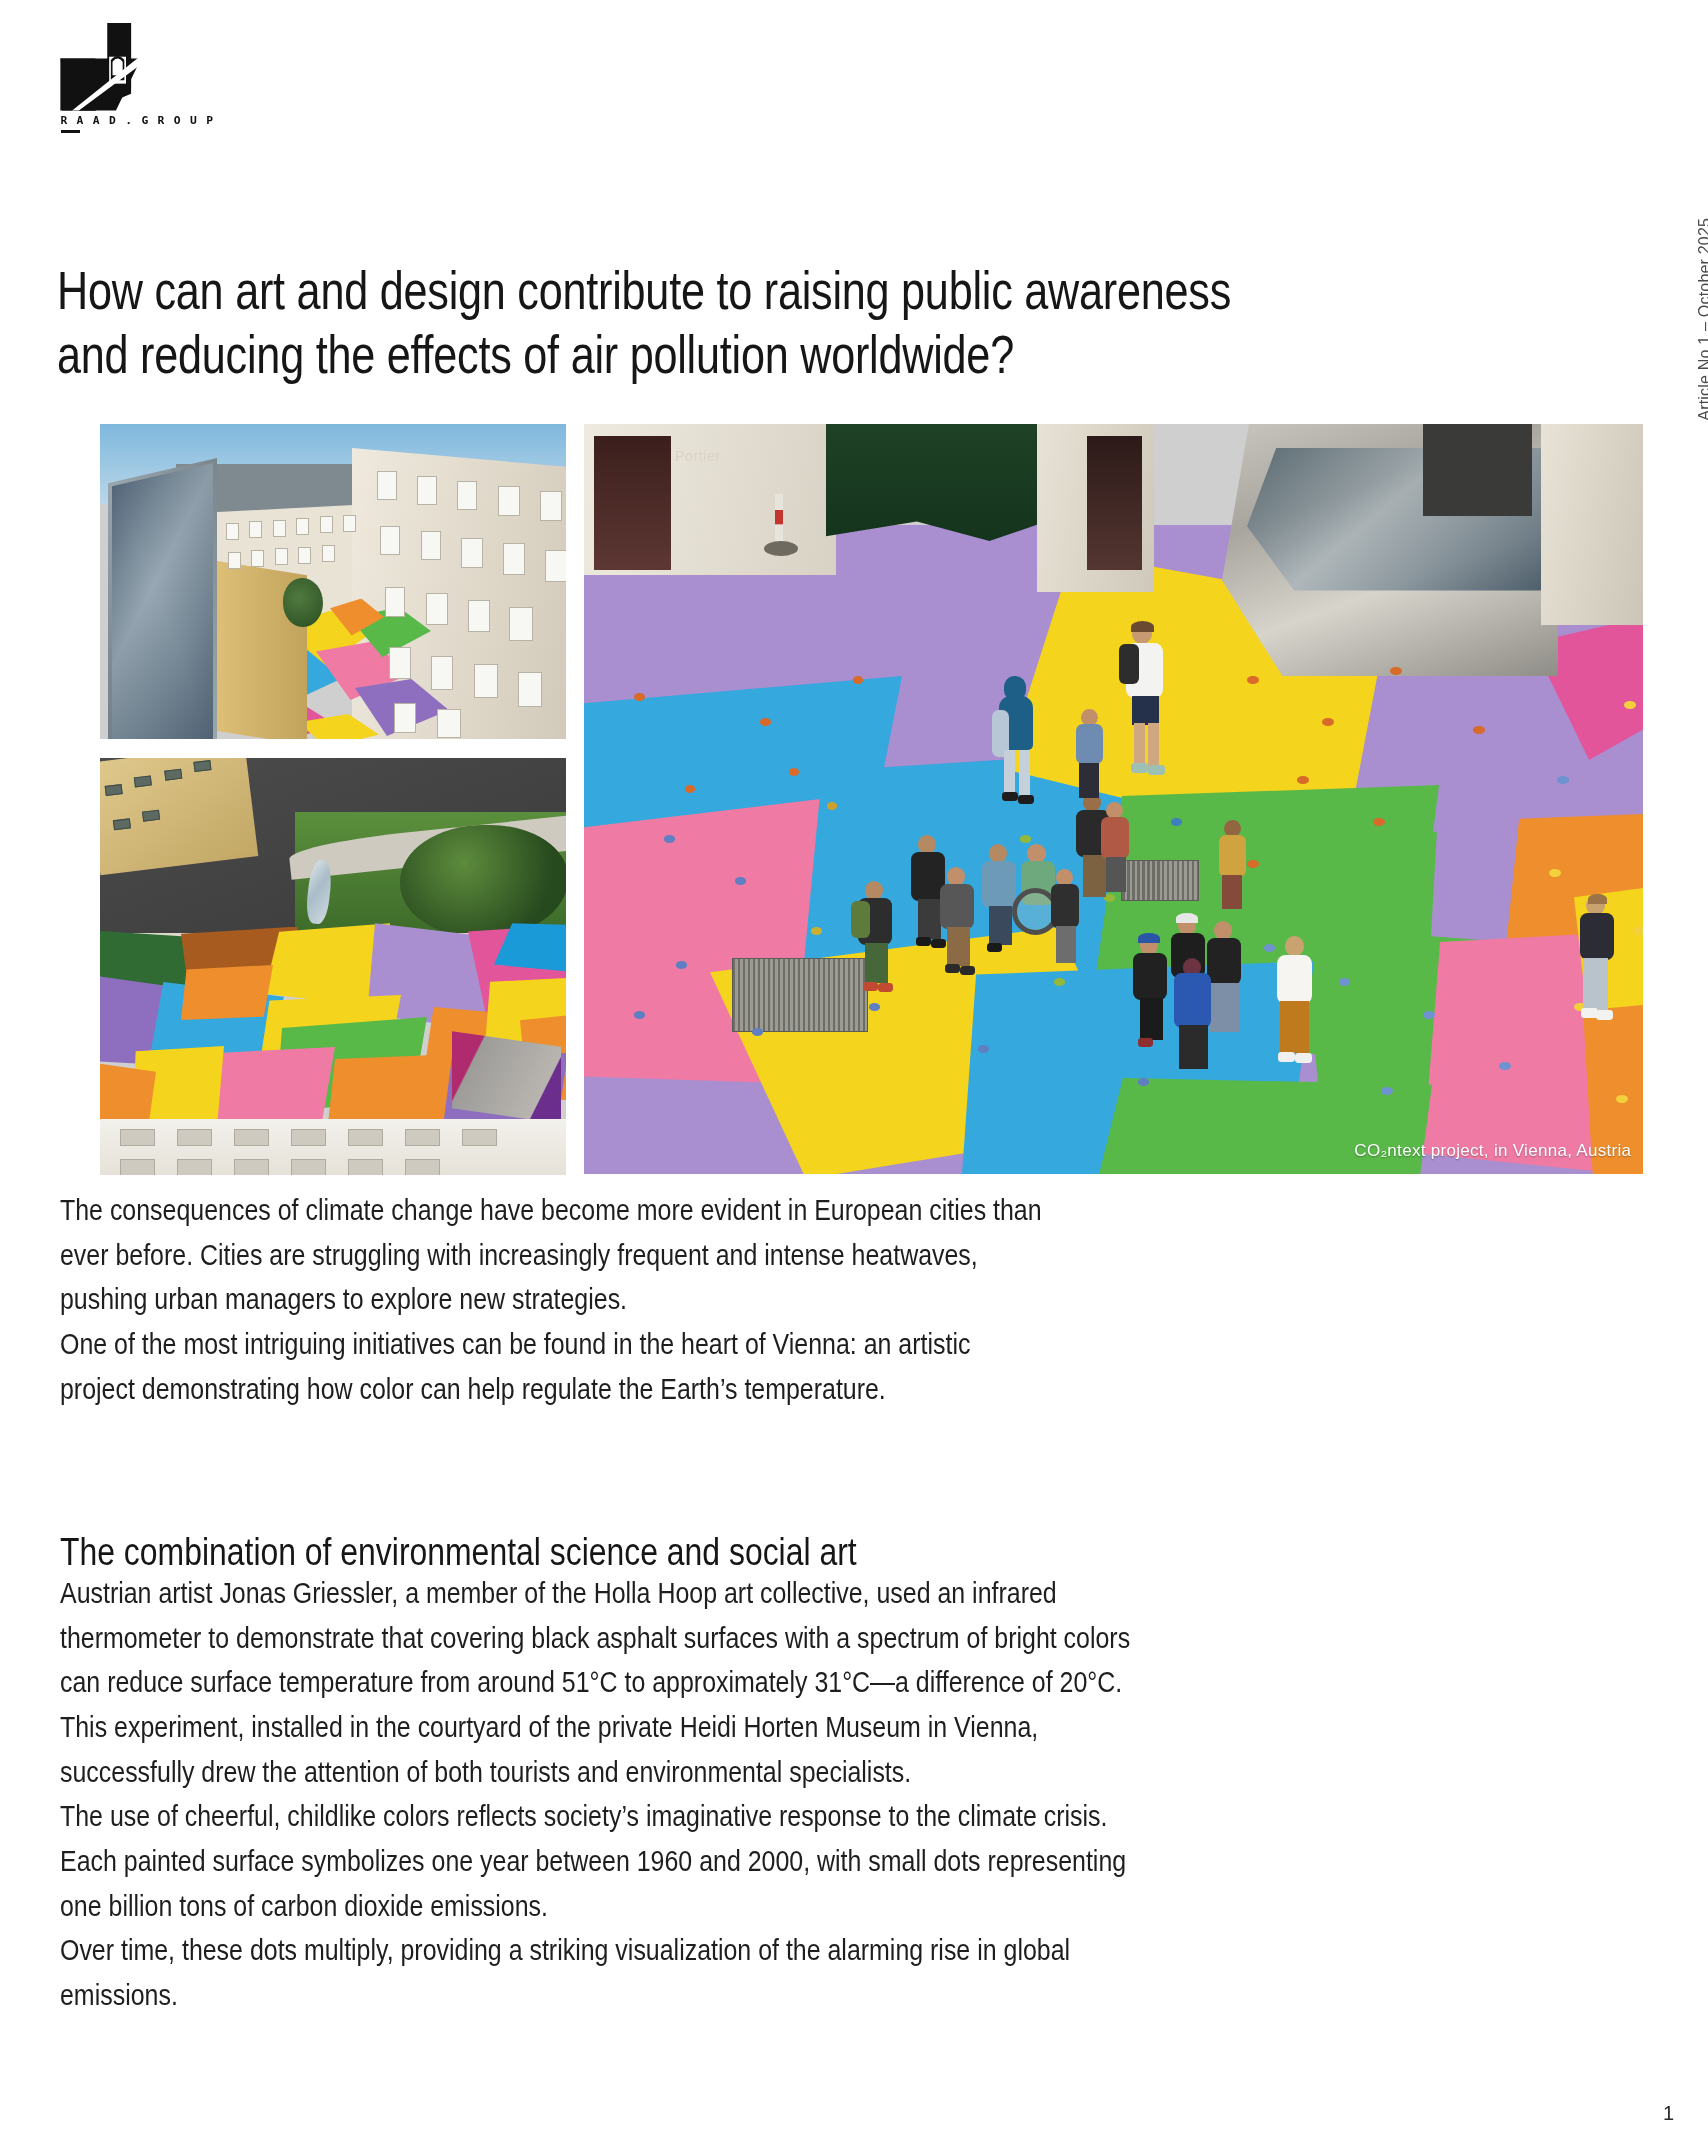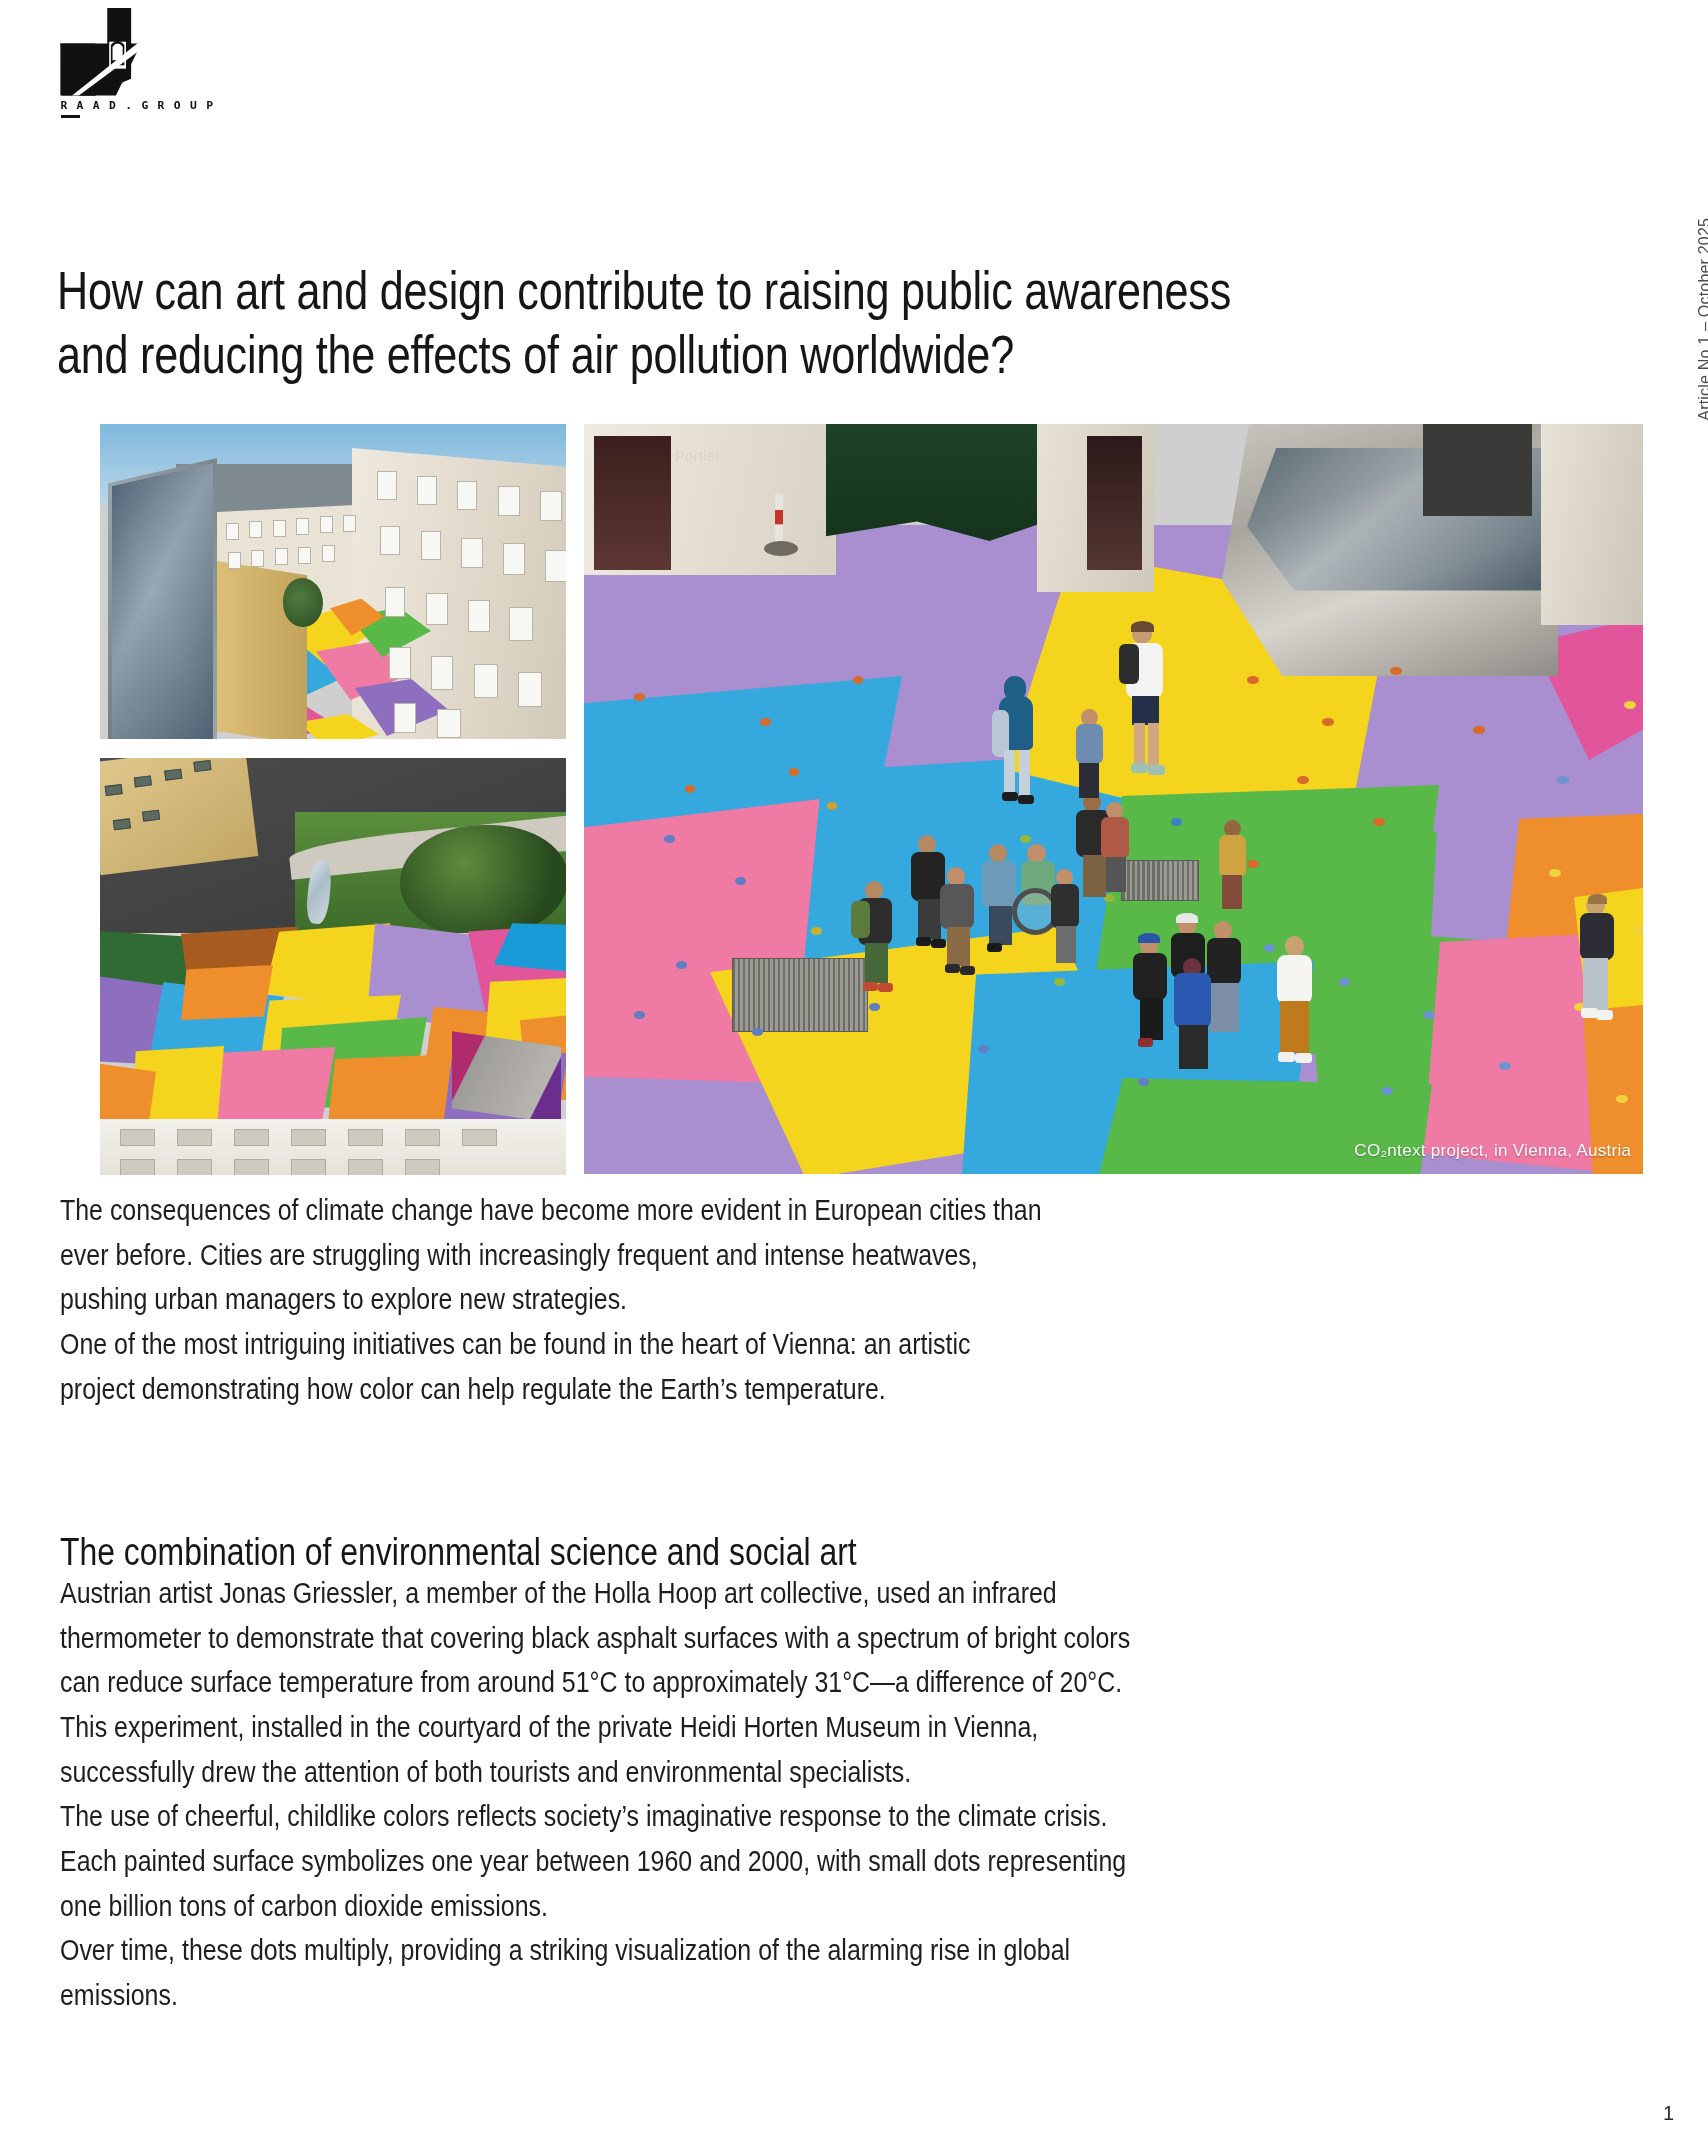--- a/index.html
+++ b/index.html
@@ -16,21 +16,21 @@
     width: 1708px;
     height: 2148px;
     background: #ffffff;
     overflow: hidden;
   }
 
   
   .logo-block {
     position: absolute;
     left: 57px;
-    top: 8px;
+    top: 23px;
     width: 109px;
     height: 113px;
   }
   .logo-mark { position: absolute; left: 0; top: 0; width: 101px; height: 91px; }
   .logo-word {
     position: absolute;
     left: 3.4px;
     top: 91px;
     font-family: "DejaVu Sans Mono", monospace;
     font-size: 11.3px;

